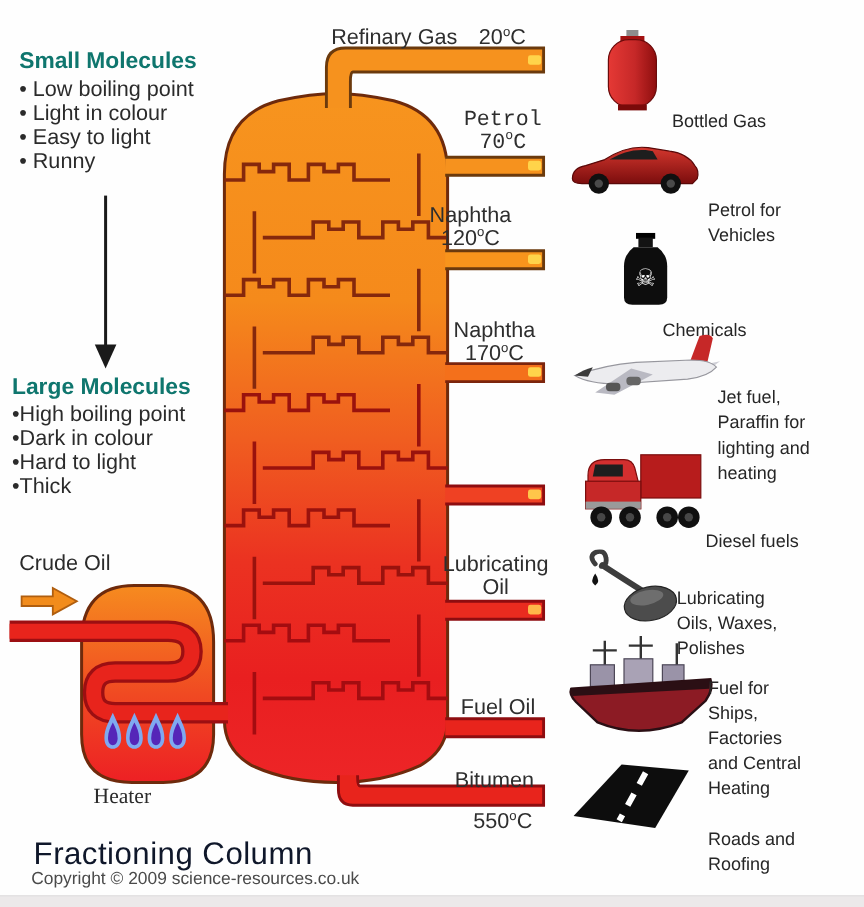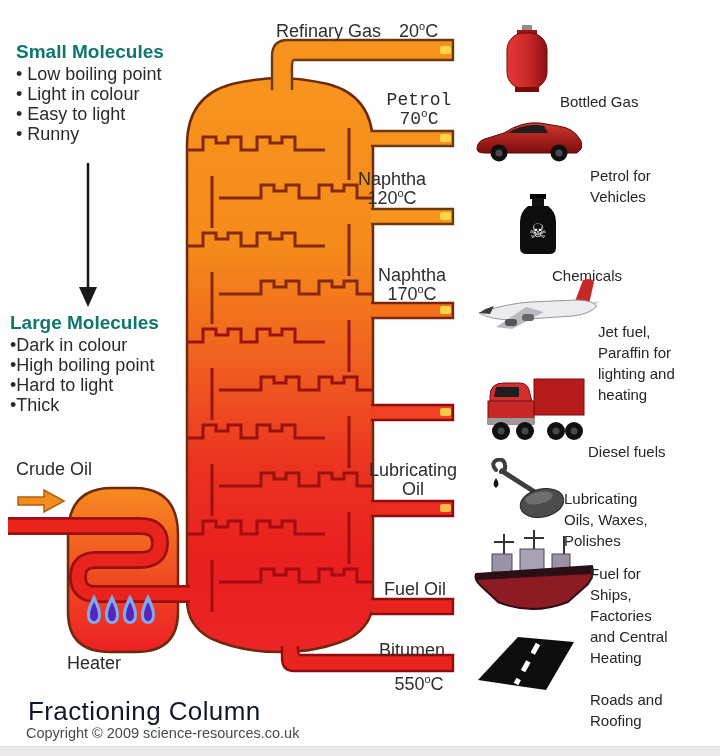--- a/index.html
+++ b/index.html
@@ -140,22 +140,22 @@
   <div class="txt panel" style="left:16px;top:42px;">
     <div class="ptitle">Small Molecules</div>
     <div class="bullet">Low boiling point</div>
     <div class="bullet">Light in colour</div>
     <div class="bullet">Easy to light</div>
     <div class="bullet">Runny</div>
   </div>
 
   <div class="txt panel large" style="left:10px;top:313px;">
     <div class="ptitle">Large Molecules</div>
+    <div class="bullet">High boiling point</div>
     <div class="bullet">Dark in colour</div>
-    <div class="bullet">High boiling point</div>
     <div class="bullet">Hard to light</div>
     <div class="bullet">Thick</div>
   </div>
 
   <div class="frac flexrow" style="left:276px;top:22px;">
     <span>Refinary Gas</span>
     <span class="temprow"><span>20</span><sup>o</sup><span>C</span></span>
   </div>
 
   <div class="frac" style="left:378px;top:91px;width:82px;font-family:Liberation Mono, monospace;">
@@ -183,21 +183,21 @@
   </div>
 
   <div class="frac" style="left:364px;top:641px;width:96px;">
     <div>Bitumen</div>
   </div>
   <div class="frac temprow" style="left:378px;top:675px;width:82px;">
     <span>550</span><sup>o</sup><span>C</span>
   </div>
 
   <div class="txt" style="left:16px;top:459px;">Crude Oil</div>
-  <div class="txt center" style="left:67px;top:653px;width:92px;">Heater</div>
+  <div class="txt center" style="left:78px;top:653px;width:92px;font-family:Liberation Serif, serif;">Heater</div>
 
   <div class="icon" style="left:501px;top:24px;">
     <svg width="54" height="70" viewBox="0 0 54 70">
       <defs>
           <linearGradient id="cylG" x1="0" y1="0" x2="1" y2="0">
         <stop offset="0" stop-color="#E53935"></stop>
             <stop offset="0.55" stop-color="#C62828"></stop>
             <stop offset="1" stop-color="#8E0E0E"></stop>
           </linearGradient>
         </defs>

